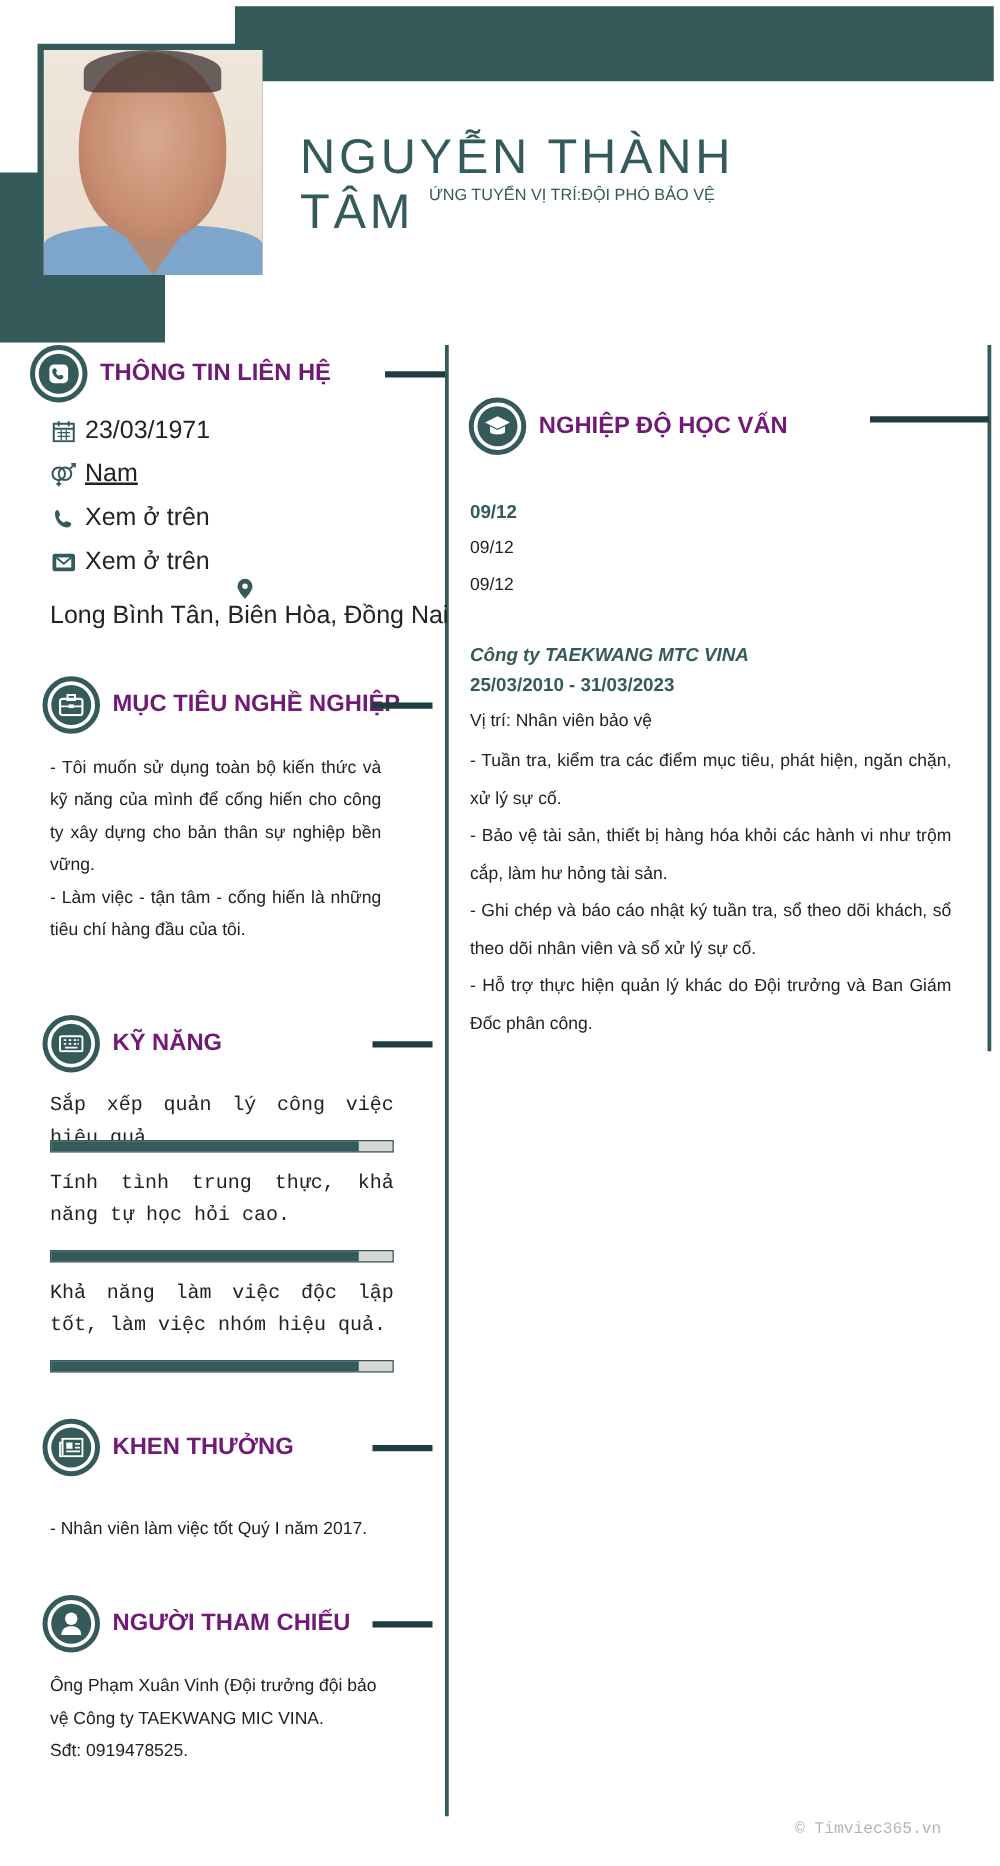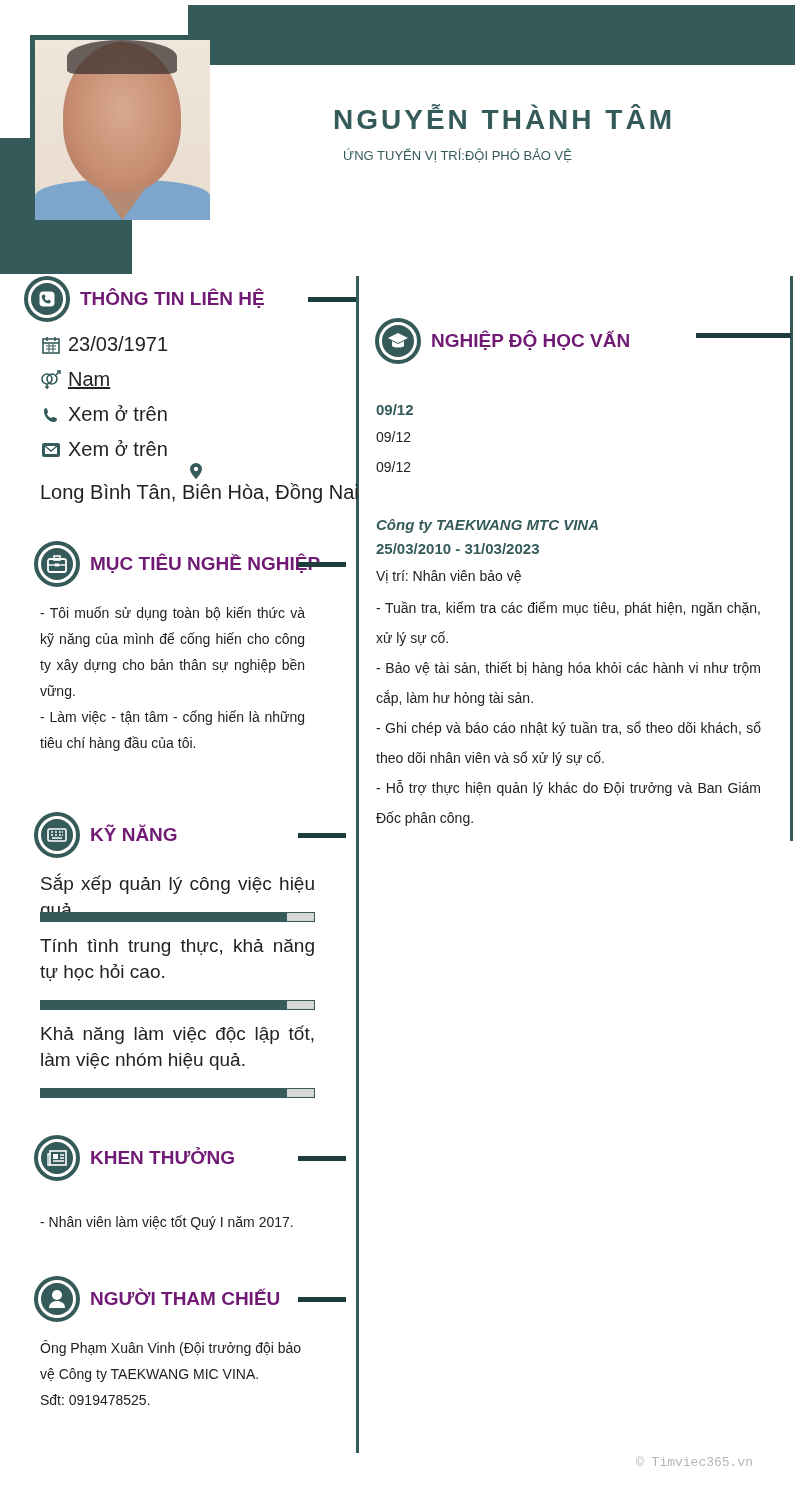--- a/index.html
+++ b/index.html
@@ -13,39 +13,39 @@
   .photo {
     position: absolute; left: 35px; top: 40px; width: 175px; height: 180px; overflow: hidden;
     background: linear-gradient(180deg, #efe6dc 0%, #e8dccd 100%);
   }
   .photo .head { position: absolute; left: 28px; top: 2px; width: 118px; height: 150px; border-radius: 50% 50% 45% 45%;
     background: radial-gradient(ellipse at 50% 45%, #d9a98e 0%, #c68d72 60%, #a8725a 100%); }
   .photo .hair { position: absolute; left: 32px; top: 0; width: 110px; height: 34px; border-radius: 50% 50% 10% 10%; background: #3b3230; opacity: .75; }
   .photo .shirt { position: absolute; left: 0; top: 140px; width: 175px; height: 40px; background: #7ea6cc; border-radius: 40% 40% 0 0; }
   .photo .collar { position: absolute; left: 55px; top: 135px; width: 65px; height: 45px; background: #b58a72; clip-path: polygon(0 0,100% 0,50% 100%); }
 
-  .name { position: absolute; left: 240px; top: 104px; width: 435px; text-align: right; font-size: 28px; font-weight: bold; letter-spacing: 3px; color: #355a5a; }
+  .name { position: absolute; left: 240px; top: 104px; width: 435px; text-align: left; font-size: 39px; font-weight: normal; letter-spacing: 3px; color: #355a5a; }
   .apply { position: absolute; left: 240px; top: 148px; width: 435px; text-align: center; font-size: 13px; color: #355a5a; }
 
   .vline { position: absolute; background: #355a5a; width: 3px; }
   .vline-mid { left: 356px; top: 276px; height: 1177px; }
   .vline-right { left: 790px; top: 276px; height: 565px; }
 
   .sec-head { position: absolute; display: flex; align-items: center; }
   .sec-icon { width: 46px; height: 46px; border-radius: 50%; border: 4px solid #355a5a; display: flex; align-items: center; justify-content: center; background: #fff; }
   .sec-icon .inner { width: 32px; height: 32px; border-radius: 50%; background: #355a5a; display: flex; align-items: center; justify-content: center; color: #fff; font-size: 16px; }
   .sec-title { margin-left: 10px; font-size: 19px; font-weight: bold; color: #701a75; white-space: nowrap; }
   .sec-bar { position: absolute; height: 5px; background: #1f3d3f; }
 
   .contact-row { position: absolute; left: 40px; display: flex; align-items: center; font-size: 20px; color: #222; }
   .contact-row .ci { width: 22px; height: 20px; margin-right: 6px; display: flex; align-items: center; justify-content: center; color: #355a5a; }
 
   .para { position: absolute; font-size: 14px; line-height: 26px; color: #222; text-align: justify; }
 
-  .skill-text { position: absolute; left: 40px; width: 275px; font-size: 19px; line-height: 26px; text-align: justify; }
+  .skill-text { position: absolute; left: 40px; width: 275px; font-size: 16px; line-height: 26px; text-align: justify; font-family: Liberation Mono, monospace; }
   .skill-bar { position: absolute; left: 40px; width: 275px; height: 10px; background: #d5d8d7; border: 1px solid #355a5a; }
   .skill-bar .fill { height: 100%; background: #355a5a; }
 
   .edu-bold { position: absolute; left: 376px; font-size: 15px; font-weight: bold; color: #355a5a; }
   .edu-line { position: absolute; left: 376px; font-size: 14px; color: #222; }
 
   .footer { position: absolute; left: 636px; top: 1455px; font-family: "Liberation Mono", "DejaVu Sans Mono", monospace; font-size: 13px; color: #b5b5b5; }
 </style>
 </head>
 <body>

